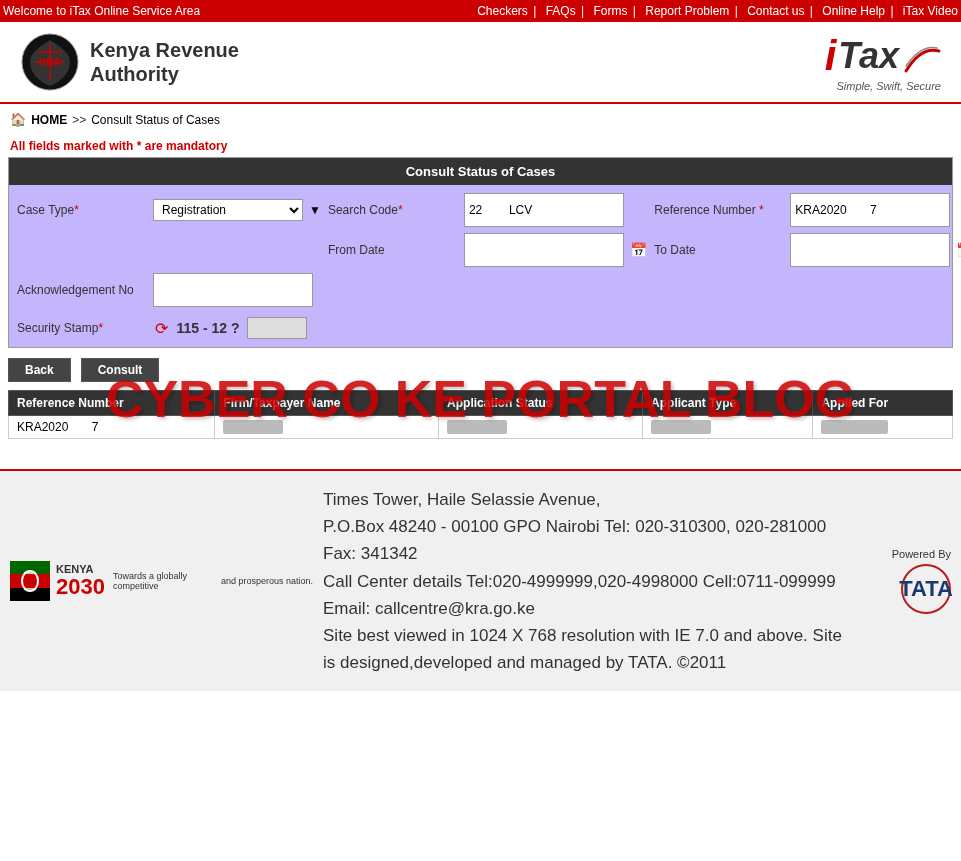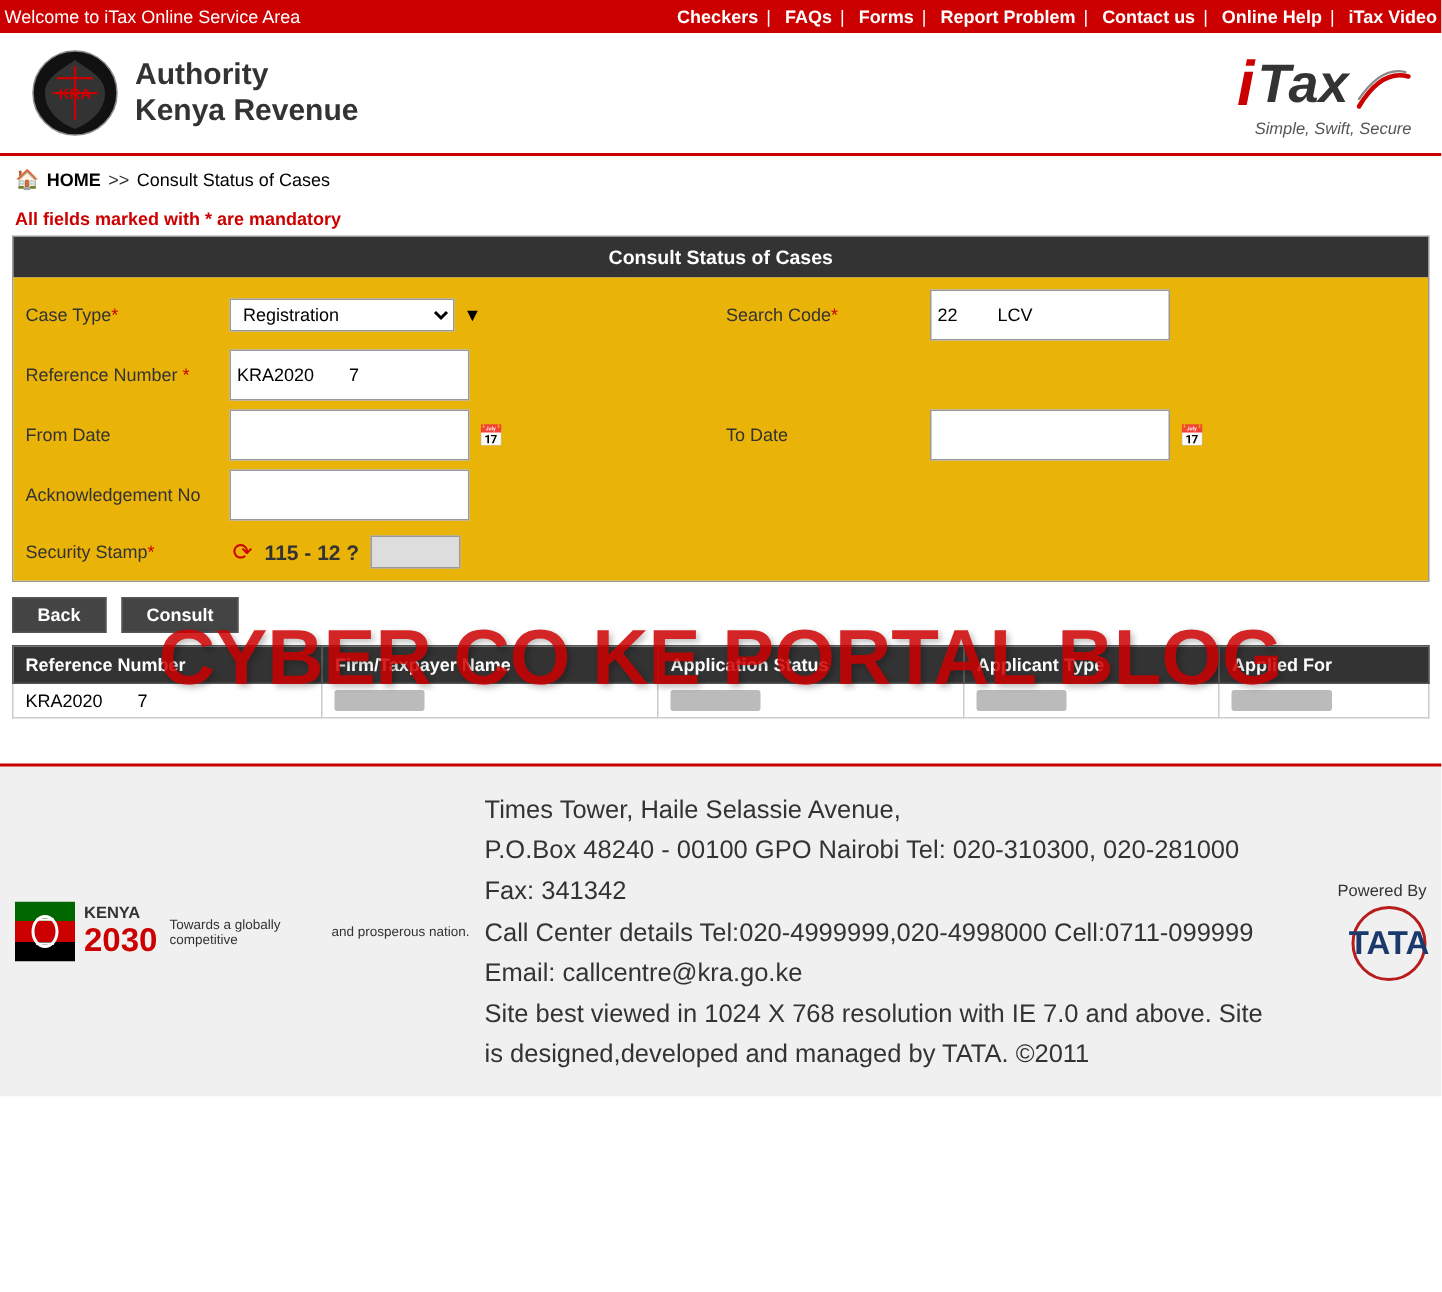--- a/index.html
+++ b/index.html
@@ -8,21 +8,21 @@
     
     .top-bar {
       background: #cc0000;
       color: #fff;
       padding: 4px 3px;
       display: flex;
       justify-content: space-between;
       align-items: center;
       font-size: 12px;
     }
-    .top-bar-links a { color: #fff; text-decoration: none; margin-left: 4px; font-weight: bold; }
+    .top-bar-links a { color: #fff; text-decoration: none; margin-left: 4px; }
     .top-bar-links span { color: #fff; margin: 0 2px; }
 
     
     .header {
       display: flex;
       justify-content: space-between;
       align-items: center;
       padding: 10px 20px;
       background: #fff;
       border-bottom: 2px solid #cc0000;
@@ -64,24 +64,24 @@
     .form-table-header {
       background: #333;
       color: #fff;
       text-align: center;
       padding: 6px;
       font-weight: bold;
       font-size: 13px;
     }
     .form-grid {
       display: grid;
-      grid-template-columns: 1fr 1fr;
+      grid-template-columns: 1fr 1fr 1fr;
       padding: 8px;
       gap: 6px 7px;
-      background: #eab308;
+      background: #c4b5fd;
     }
     .form-row { display: flex; align-items: center; gap: 6px; }
     .form-label { min-width: 130px; font-size: 12px; color: #333; }
     .form-label .req { color: #cc0000; }
     .form-input { border: 1px solid #999; padding: 2px 4px; font-size: 12px; height: 34px; }
     .form-input-select { border: 1px solid #999; padding: 2px 4px; font-size: 12px; height: 22px; background: #fff; }
     .form-input-wide { width: 150px; }
     .form-input-medium { width: 160px; }
 
     
@@ -242,22 +242,22 @@
 <div class="header">
   <div class="kra-logo">
 
     <svg class="kra-logo-icon" viewBox="0 0 60 60">
       <circle cx="30" cy="30" r="28" fill="#111" stroke="#888" stroke-width="1"></circle>
       <path d="M30 8 C20 15 10 20 10 30 C10 42 20 50 30 54 C40 50 50 42 50 30 C50 20 40 15 30 8Z" fill="#333"></path>
       <path d="M30 12 L30 48 M18 20 L42 20 M15 30 L45 30" stroke="#cc0000" stroke-width="1.5" fill="none"></path>
       <text x="30" y="34" text-anchor="middle" fill="#cc0000" font-size="10" font-weight="bold">KRA</text>
     </svg>
     <div class="kra-logo-text">
+      <div>Kenya Revenue</div>
       <div>Authority</div>
-      <div>Kenya Revenue</div>
     </div>
   </div>
   <div class="itax-logo">
     <div style="display:flex;align-items:center;gap:2px;">
       <span style="font-size:42px;font-style:italic;color:#cc0000;font-weight:bold;">i</span>
       <span style="font-size:36px;font-style:italic;color:#333;font-weight:bold;">Tax</span>
 
       <svg width="40" height="40" viewBox="0 0 40 40">
         <path d="M5 35 Q20 10 38 15" stroke="#cc0000" stroke-width="3" fill="none" stroke-linecap="round"></path>
         <path d="M5 30 Q20 8 36 12" stroke="#888" stroke-width="1.5" fill="none" stroke-linecap="round"></path>

